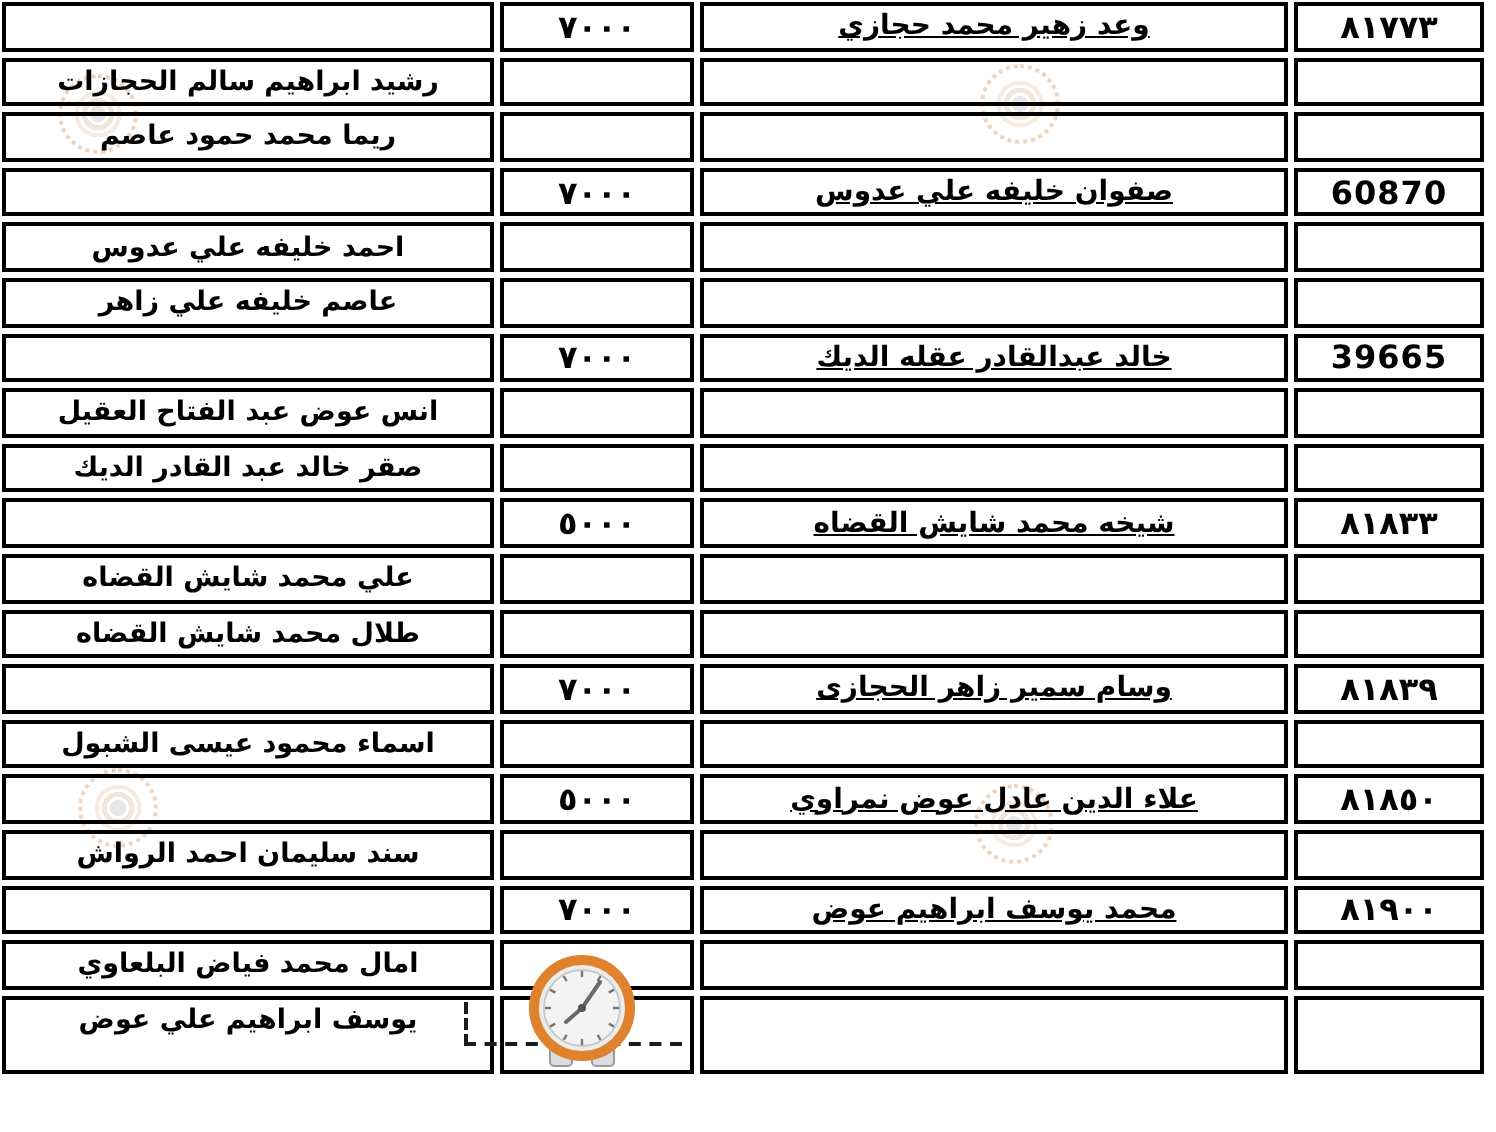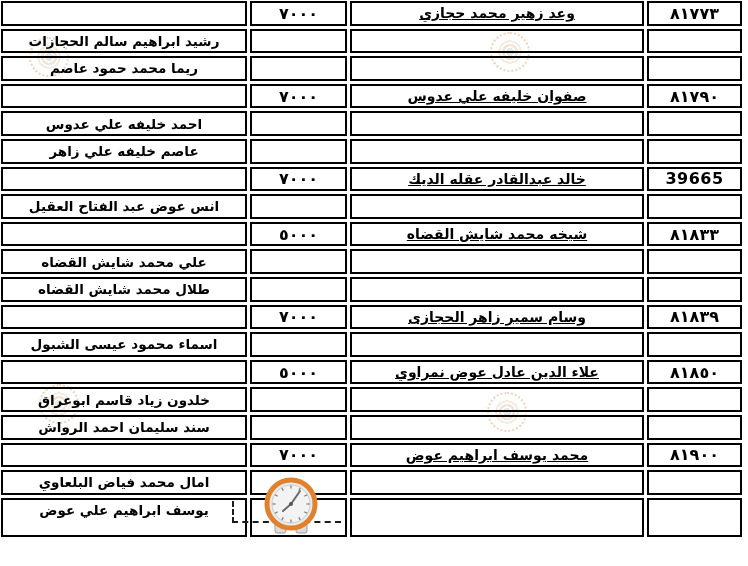--- a/index.html
+++ b/index.html
@@ -70,21 +70,21 @@
           <td class="amount-cell"></td>
           <td class="sub-name-cell">رشيد ابراهيم سالم الحجازات</td>
         </tr>
         <tr>
           <td class="id-cell"></td>
           <td class="main-name-cell"></td>
           <td class="amount-cell"></td>
           <td class="sub-name-cell">ريما محمد حمود عاصم</td>
         </tr>
         <tr>
-          <td class="id-cell">٨١٧٩٠</td>
+          <td class="id-cell">60870</td>
           <td class="main-name-cell">صفوان خليفه علي عدوس</td>
           <td class="amount-cell">٧٠٠٠</td>
           <td class="sub-name-cell"></td>
         </tr>
         <tr>
           <td class="id-cell"></td>
           <td class="main-name-cell"></td>
           <td class="amount-cell"></td>
           <td class="sub-name-cell">احمد خليفه علي عدوس</td>
         </tr>
@@ -98,20 +98,26 @@
           <td class="id-cell">39665</td>
           <td class="main-name-cell">خالد عبدالقادر عقله الديك</td>
           <td class="amount-cell">٧٠٠٠</td>
           <td class="sub-name-cell"></td>
         </tr>
         <tr>
           <td class="id-cell"></td>
           <td class="main-name-cell"></td>
           <td class="amount-cell"></td>
           <td class="sub-name-cell">انس عوض عبد الفتاح العقيل</td>
+        </tr>
+        <tr>
+          <td class="id-cell"></td>
+          <td class="main-name-cell"></td>
+          <td class="amount-cell"></td>
+          <td class="sub-name-cell">صقر خالد عبد القادر الديك</td>
         </tr>
         <tr>
           <td class="id-cell">٨١٨٣٣</td>
           <td class="main-name-cell">شيخه محمد شايش القضاه</td>
           <td class="amount-cell">٥٠٠٠</td>
           <td class="sub-name-cell"></td>
         </tr>
         <tr>
           <td class="id-cell"></td>
           <td class="main-name-cell"></td>
@@ -134,26 +140,20 @@
           <td class="id-cell"></td>
           <td class="main-name-cell"></td>
           <td class="amount-cell"></td>
           <td class="sub-name-cell">اسماء محمود عيسى الشبول</td>
         </tr>
         <tr>
           <td class="id-cell">٨١٨٥٠</td>
           <td class="main-name-cell">علاء الدين عادل عوض نمراوي</td>
           <td class="amount-cell">٥٠٠٠</td>
           <td class="sub-name-cell"></td>
-        </tr>
-        <tr>
-          <td class="id-cell"></td>
-          <td class="main-name-cell"></td>
-          <td class="amount-cell"></td>
-          <td class="sub-name-cell">خلدون زياد قاسم ابوعراق</td>
         </tr>
         <tr>
           <td class="id-cell"></td>
           <td class="main-name-cell"></td>
           <td class="amount-cell"></td>
           <td class="sub-name-cell">سند سليمان احمد الرواش</td>
         </tr>
         <tr>
           <td class="id-cell">٨١٩٠٠</td>
           <td class="main-name-cell">محمد يوسف ابراهيم عوض</td>

